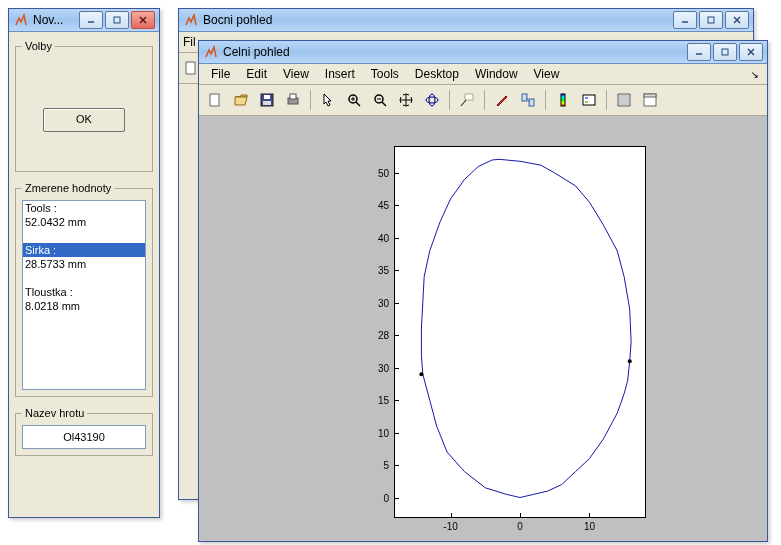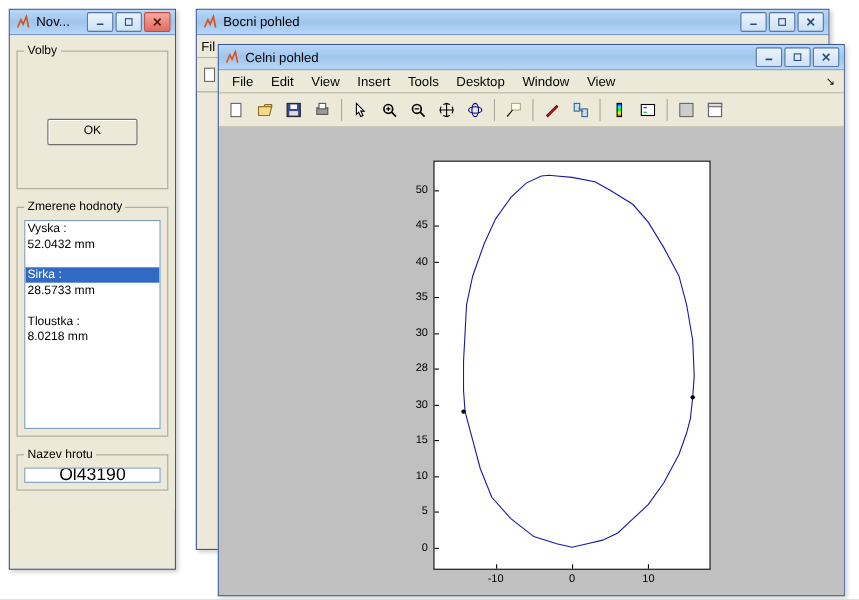--- a/index.html
+++ b/index.html
@@ -95,26 +95,26 @@
     border: 1px solid #7f9db9;
     background: #fff;
     overflow-y: scroll;
     box-sizing: border-box;
     font-size: 11px;
   }
   .listbox .li { padding: 1px 2px; white-space: pre; }
   .listbox .li.sel { background: #316ac5; color: #fff; }
   .text-input {
     width: 100%;
-    height: 14px;
+    height: 24px;
     border: 1px solid #7f9db9;
     background: #fff;
     box-sizing: border-box;
     text-align: center;
-    font-size: 16px;
+    font-size: 11px;
     padding: 2px;
   }
 
   
   #win-bocni { left: 178px; top: 8px; width: 574px; height: 490px; }
   #win-celni { left: 198px; top: 40px; width: 568px; height: 500px; }
   .menubar {
     height: 20px;
     background: #ece9d8;
     border-bottom: 1px solid #aca899;
@@ -202,21 +202,21 @@
   </div>
   <div class="panel-body">
     <fieldset style="height:118px;">
       <legend>Volby</legend>
       <div style="height:46px;"></div>
       <div class="btn">OK</div>
     </fieldset>
     <fieldset>
       <legend>Zmerene hodnoty</legend>
       <div class="listbox" id="measure-list">
-          <div class="li">Vyska :</div>
+          <div class="li">Tools :</div>
           <div class="li">52.0432 mm</div>
           <div class="li">&nbsp;</div>
           <div class="li sel">Sirka :</div>
           <div class="li">28.5733 mm</div>
           <div class="li">&nbsp;</div>
           <div class="li">Tloustka :</div>
           <div class="li">8.0218 mm</div>
         </div>
     </fieldset>
     <fieldset>

